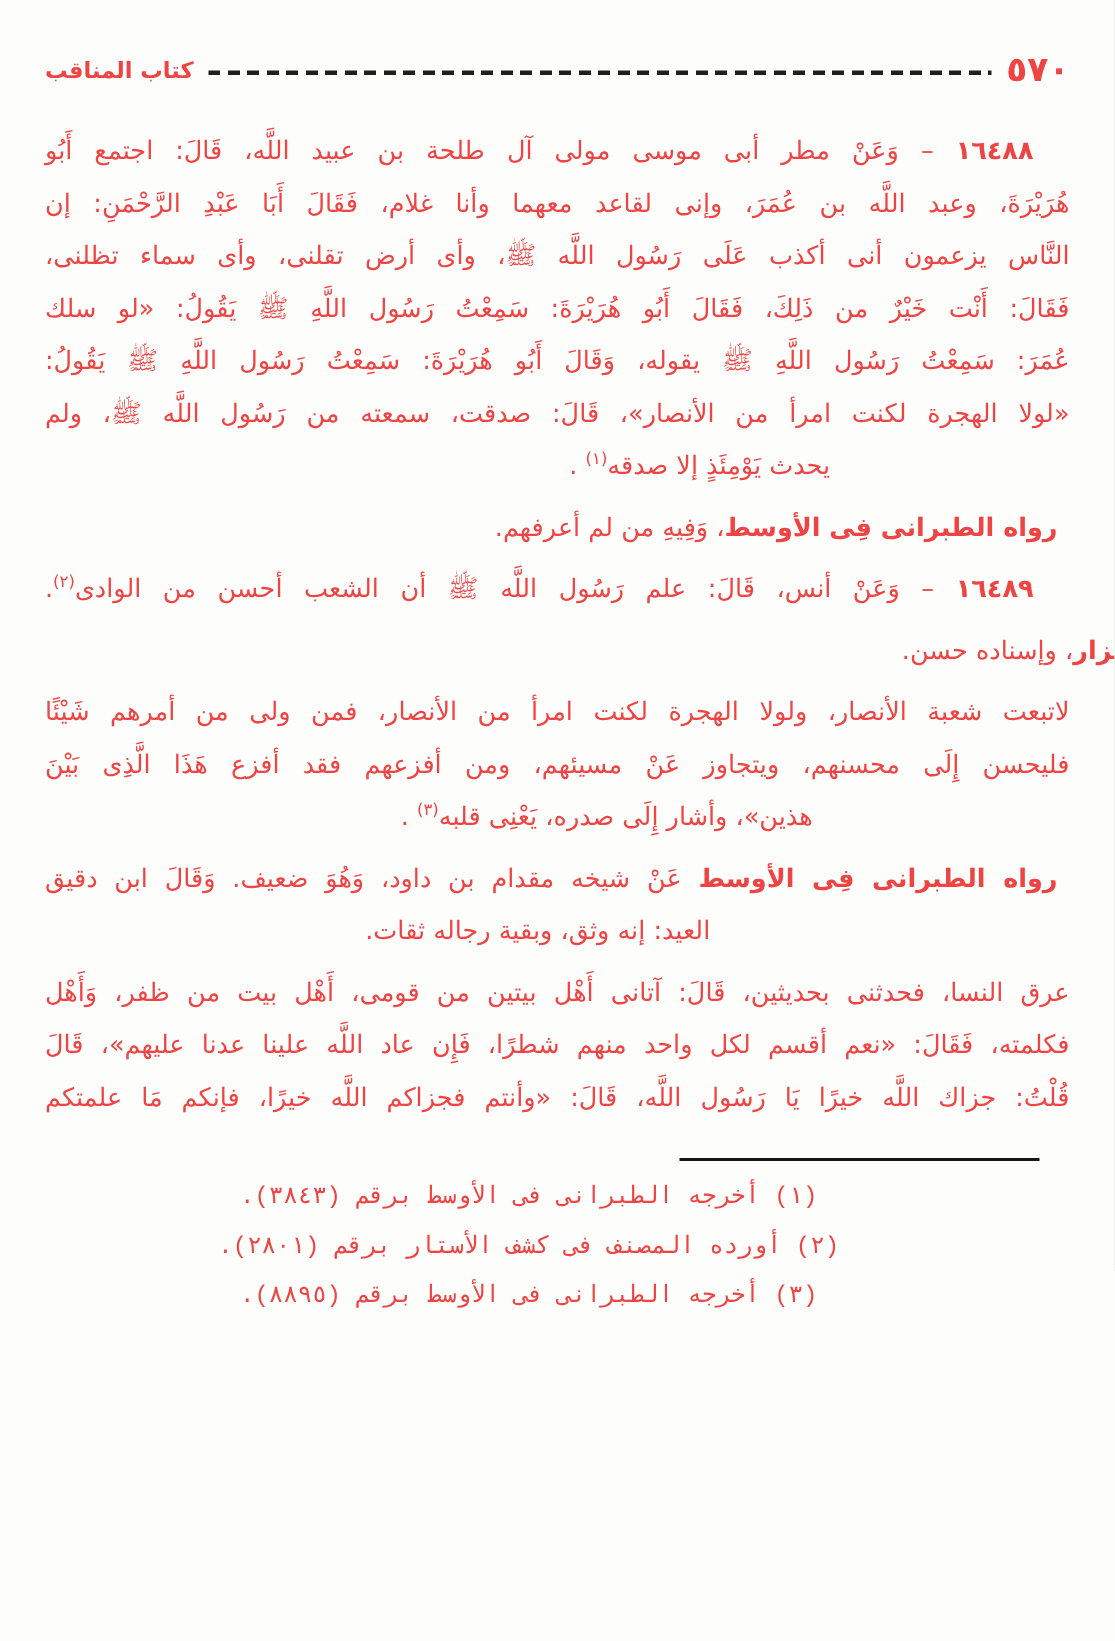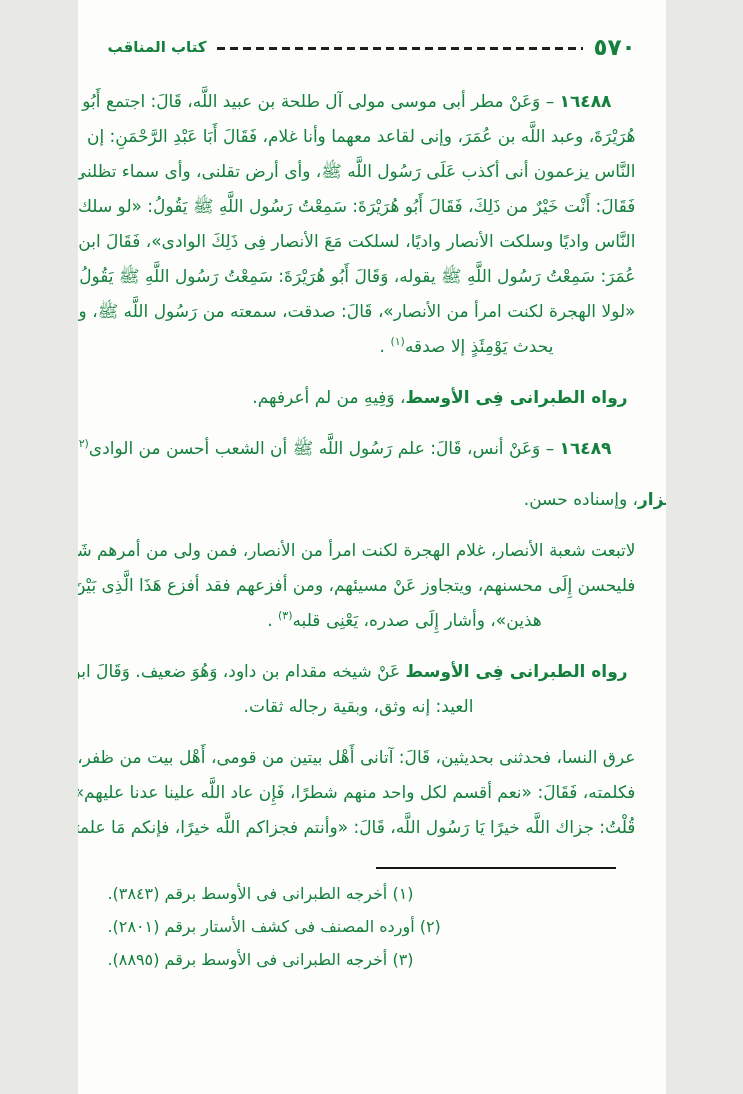--- a/index.html
+++ b/index.html
@@ -1,22 +1,22 @@
 <!DOCTYPE html>
 <html lang="ar"><head>
 <meta charset="utf-8">
 <style>
   html, body { margin: 0; padding: 0; background: #e8e8e4; }
   .page {
     position: relative;
-    width: 588px;
+    width: 743px;
     height: 1094px;
     margin: 0 auto;
     background: #fdfdfb;
-    color: #15803d;
+    color: #ef4444;
     font-family: "DejaVu Sans", sans-serif;
     direction: rtl;
     overflow: hidden;
     box-sizing: border-box;
   }
   
   .running-head {
     direction: ltr;
     display: flex;
     align-items: center;
@@ -55,21 +55,21 @@
   .tline.endline {
     text-align: center;
     text-align-last: center;
     white-space: nowrap;
   }
   .shift95 { transform: translateX(95px); }
   .shift33 { transform: translateX(33px); }
   .shiftm13 { transform: translateX(-13px); }
   .shift98 { transform: translateX(98px); }
   .hnum { font-weight: 700; letter-spacing: 1px; }
-  .attr { margin: 16px 0; }
+  .attr { margin: 6px 0; }
   .attr .lead { font-weight: 700; }
   .attr-first {
     text-align: right;
     text-align-last: right;
     padding-right: 8px;
     white-space: nowrap;
   }
   .attr-just {
     text-align: justify;
     text-align-last: justify;
@@ -89,58 +89,58 @@
     height: 0;
     border-top: 2.5px solid #161616;
     margin: 22px 50px 8px auto;
   }
   .footnotes {
     margin: 0 68px 0 30px;
     font-size: 16px;
     line-height: 33px;
   }
   .fn-line {
-    text-align: left;
+    text-align: center;
     white-space: nowrap;
+    font-family: Liberation Mono, monospace;
   }
 </style>
 </head>
 <body>
 
 <div class="page">
 
   <div class="running-head">
     <span class="book-title">كتاب المناقب</span>
     <span class="head-rule"></span>
     <span class="page-number">٥٧٠</span>
   </div>
 
   <div class="content">
 
     <div class="para">
       <div class="tline first"><span class="hnum">١٦٤٨٨</span> <span>– وَعَنْ مطر أبى موسى مولى آل طلحة بن عبيد اللَّه، قَالَ: اجتمع أَبُو</span></div>
       <div class="tline">هُرَيْرَةَ، وعبد اللَّه بن عُمَرَ، وإنى لقاعد معهما وأنا غلام، فَقَالَ أَبَا عَبْدِ الرَّحْمَنِ: إن</div>
       <div class="tline">النَّاس يزعمون أنى أكذب عَلَى رَسُول اللَّه ﷺ، وأى أرض تقلنى، وأى سماء تظلنى،</div>
       <div class="tline">فَقَالَ: أَنْت خَيْرٌ من ذَلِكَ، فَقَالَ أَبُو هُرَيْرَةَ: سَمِعْتُ رَسُول اللَّهِ ﷺ يَقُولُ: «لو سلك</div>
-      <div class="tline">النَّاس واديًا وسلكت الأنصار واديًا، لسلكت مَعَ الأنصار فِى ذَلِكَ الوادى»، فَقَالَ ابن</div>
       <div class="tline">عُمَرَ: سَمِعْتُ رَسُول اللَّهِ ﷺ يقوله، وَقَالَ أَبُو هُرَيْرَةَ: سَمِعْتُ رَسُول اللَّهِ ﷺ يَقُولُ:</div>
       <div class="tline">«لولا الهجرة لكنت امرأ من الأنصار»، قَالَ: صدقت، سمعته من رَسُول اللَّه ﷺ، ولم</div>
       <div class="tline endline shift95"><span>يحدث يَوْمِئَذٍ إلا صدقه</span><sup class="fn">(١)</sup><span> .</span></div>
     </div>
 
     <div class="attr attr-first"><span class="lead">رواه الطبرانى فِى الأوسط</span><span>، وَفِيهِ من لم أعرفهم.</span></div>
 
     <div class="para">
       <div class="tline first"><span class="hnum">١٦٤٨٩</span> <span>– وَعَنْ أنس، قَالَ: علم رَسُول اللَّه ﷺ أن الشعب أحسن من الوادى</span><sup class="fn">(٢)</sup><span>.</span></div>
     </div>
 
     <div class="attr attr-first endline shift98"><span class="lead">رواه البزار</span><span>، وإسناده حسن.</span></div>
 
     <div class="para">
-      <div class="tline">لاتبعت شعبة الأنصار، غلام الهجرة لكنت امرأ من الأنصار، فمن ولى من أمرهم شَيْئًا</div>
+      <div class="tline">لاتبعت شعبة الأنصار، ولولا الهجرة لكنت امرأ من الأنصار، فمن ولى من أمرهم شَيْئًا</div>
       <div class="tline">فليحسن إِلَى محسنهم، ويتجاوز عَنْ مسيئهم، ومن أفزعهم فقد أفزع هَذَا الَّذِى بَيْنَ</div>
       <div class="tline endline shift33"><span>هذين»، وأشار إِلَى صدره، يَعْنِى قلبه</span><sup class="fn">(٣)</sup><span> .</span></div>
     </div>
 
     <div class="attr">
       <div class="attr-just"><span class="lead">رواه الطبرانى فِى الأوسط</span><span> عَنْ شيخه مقدام بن داود، وَهُوَ ضعيف. وَقَالَ ابن دقيق</span></div>
       <div class="tline endline shiftm13">العيد: إنه وثق، وبقية رجاله ثقات.</div>
     </div>
 
     <div class="para">

